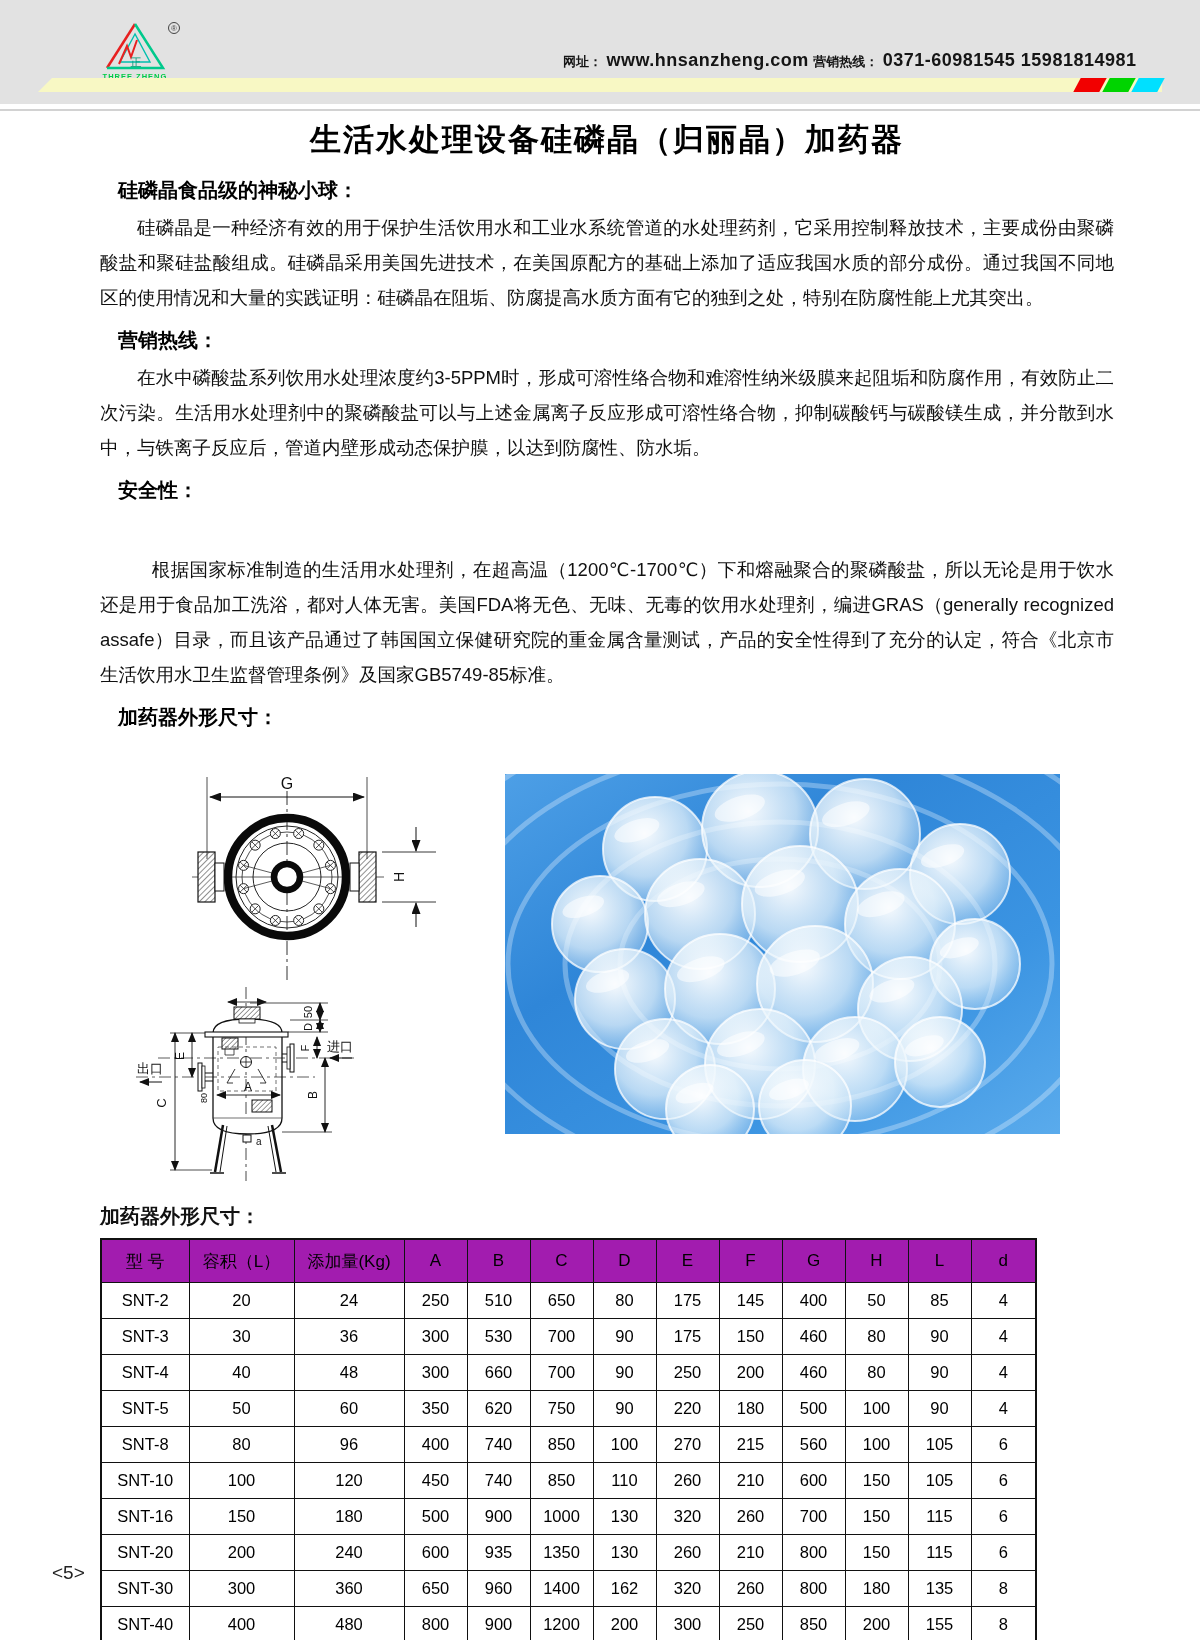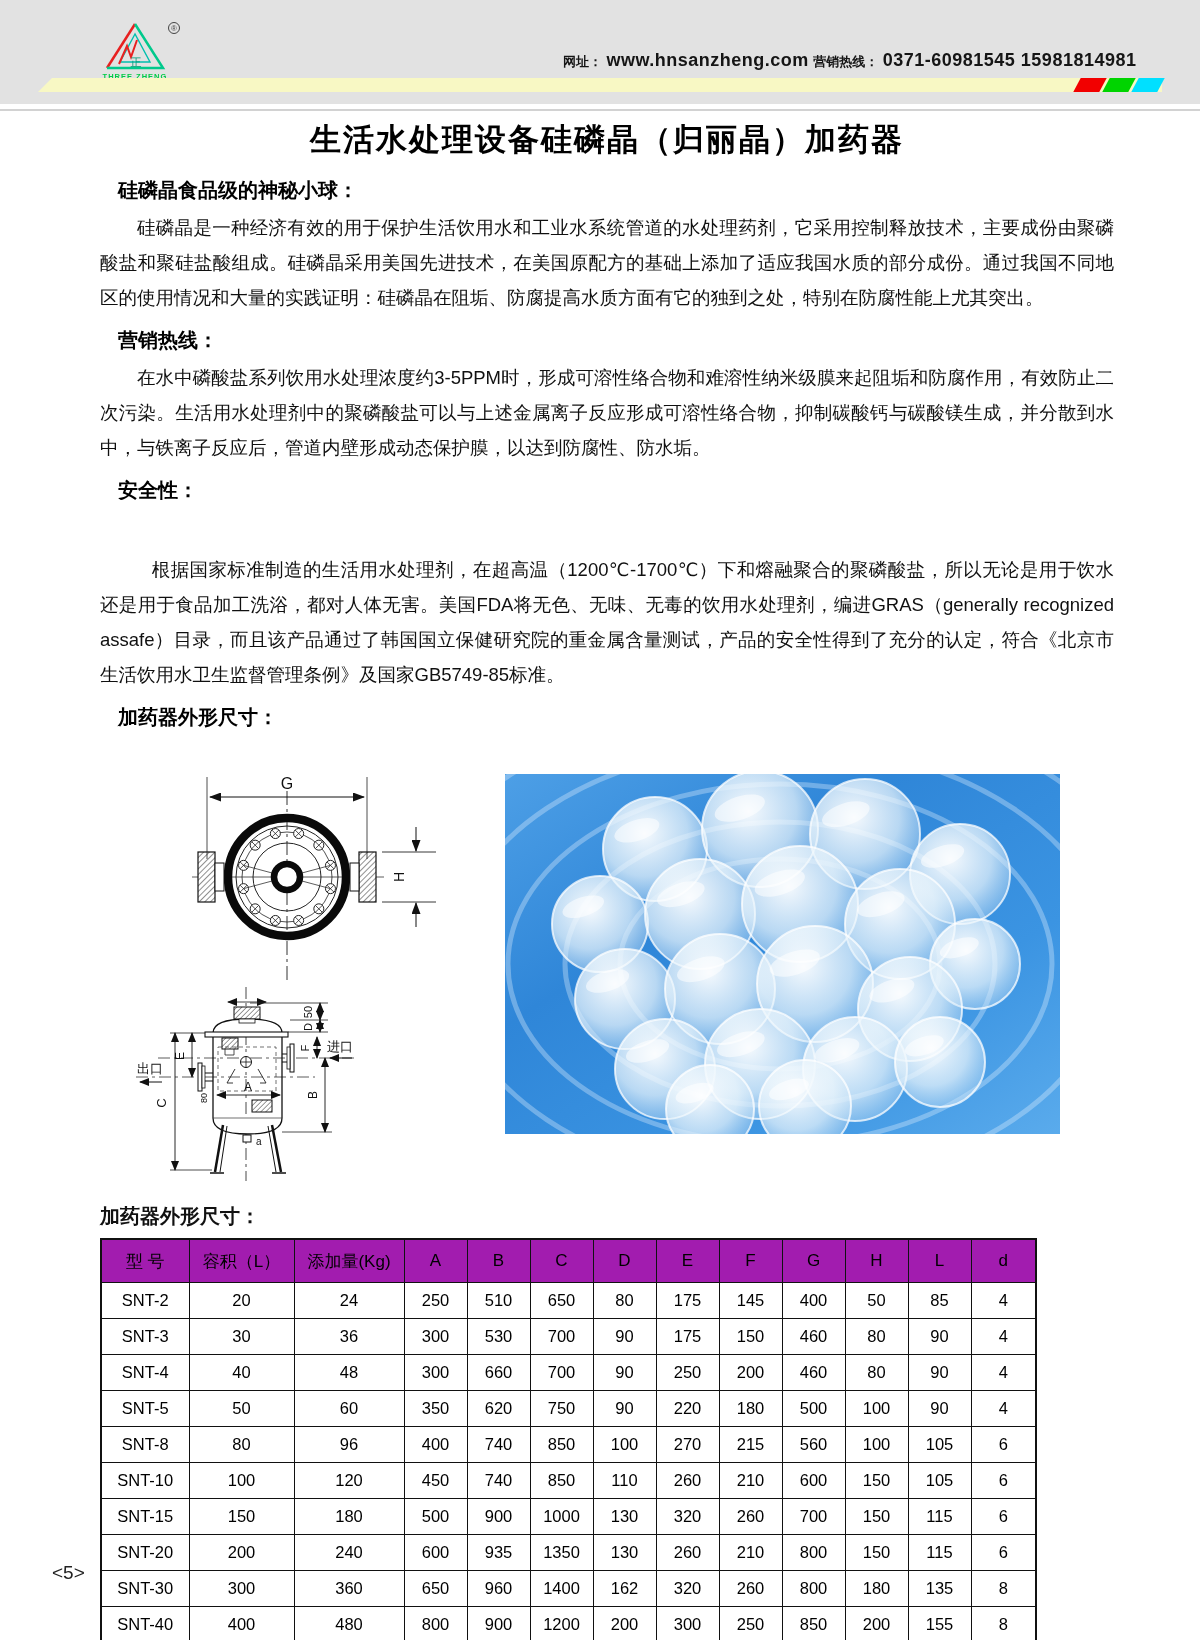--- a/index.html
+++ b/index.html
@@ -418,21 +418,21 @@
             <td>850</td>
             <td>110</td>
             <td>260</td>
             <td>210</td>
             <td>600</td>
             <td>150</td>
             <td>105</td>
             <td>6</td>
           </tr>
           <tr>
-            <td>SNT-15</td>
+            <td>SNT-16</td>
             <td>150</td>
             <td>180</td>
             <td>500</td>
             <td>900</td>
             <td>1000</td>
             <td>130</td>
             <td>320</td>
             <td>260</td>
             <td>700</td>
             <td>150</td>

